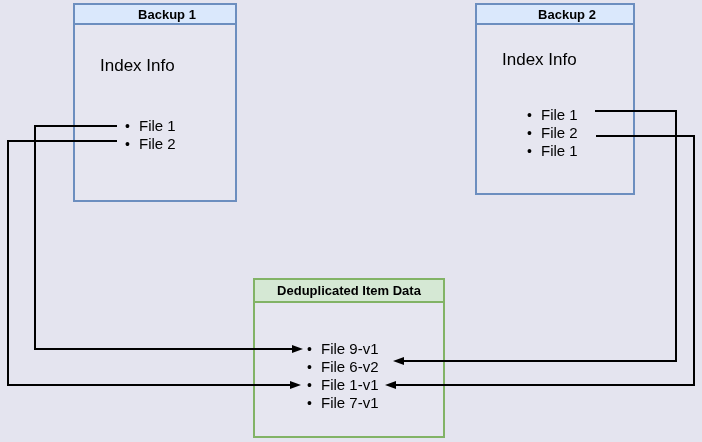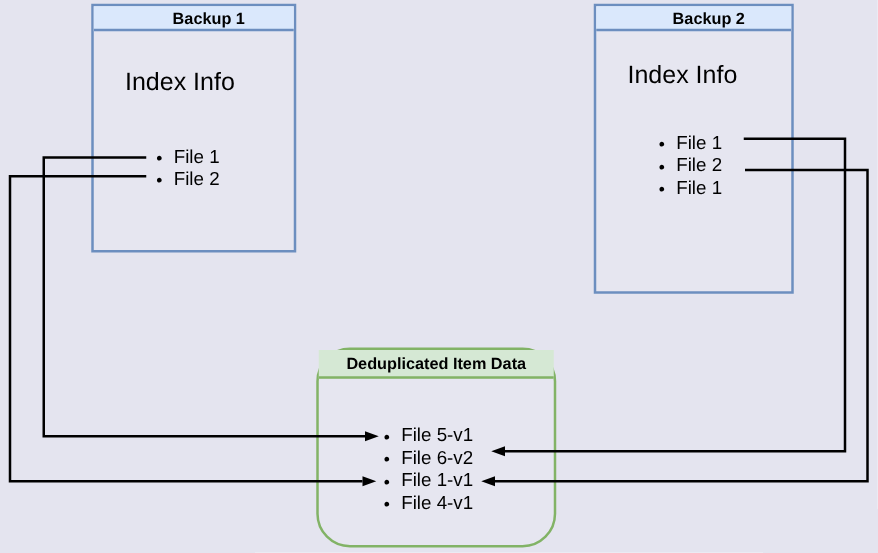--- a/index.html
+++ b/index.html
@@ -11,33 +11,33 @@
     color:#000;
     overflow:hidden;
   }
   .node{
     position:absolute;
     border:2px solid;
     box-sizing:border-box;
     background:rgba(255,255,255,0.10);
   }
   .node.blue{border-color:#6c8ebf;}
-  .node.green{border-color:#82b366;border-radius:27px;}
+  .node.green{border-color:#82b366;}
   .hdr{
     width:100%;
     box-sizing:border-box;
     display:flex;align-items:center;justify-content:center;
     font-weight:bold;font-size:13px;
     border-bottom:2px solid;
   }
   .blue .hdr{background:#dae8fc;border-color:#6c8ebf;height:20px;padding-left:24px;}
   .green .hdr{background:#d5e8d4;border-color:#82b366;height:23px;}
   .subtitle{
     position:absolute;
-    font-size:20px;line-height:18px;
+    font-size:17px;line-height:18px;
     white-space:nowrap;
   }
   ul.items{
     position:absolute;
     margin:0;padding:0;list-style:none;
   }
   ul.items li{
     display:flex;
     height:18px;line-height:18px;
     font-size:15px;
@@ -70,21 +70,21 @@
         <span class="dot">•</span>
         <span>File 1</span>
       </li>
       <li>
         <span class="dot">•</span>
         <span>File 2</span>
       </li>
     </ul>
   </div>
 
-  <div class="node blue" style="left:475px;top:3px;width:160px;height:232px;">
+  <div class="node blue" style="left:475px;top:3px;width:160px;height:192px;">
     <div class="hdr">
       <span>Backup 2</span>
     </div>
     <div class="subtitle" style="left:25px;top:46px;">Index Info</div>
     <ul class="items" style="left:50px;top:101px;">
       <li>
         <span class="dot">•</span>
         <span>File 1</span>
       </li>
       <li>
@@ -98,33 +98,33 @@
     </ul>
   </div>
 
   <div class="node green" style="left:253px;top:278px;width:192px;height:160px;">
     <div class="hdr">
       <span>Deduplicated Item Data</span>
     </div>
     <ul class="items" style="left:52px;top:60px;">
       <li>
         <span class="dot">•</span>
-        <span>File 5-v1</span>
+        <span>File 9-v1</span>
       </li>
       <li>
         <span class="dot">•</span>
         <span>File 6-v2</span>
       </li>
       <li>
         <span class="dot">•</span>
         <span>File 1-v1</span>
       </li>
       <li>
         <span class="dot">•</span>
-        <span>File 4-v1</span>
+        <span>File 7-v1</span>
       </li>
     </ul>
   </div>
 
   <svg class="wires" width="702" height="442" viewBox="0 0 702 442">
     <g>
       <polyline points="117,126 35,126 35,349 293,349"></polyline>
       <polygon points="292,345 303,349 292,353"></polygon>
     </g>
     <g>

